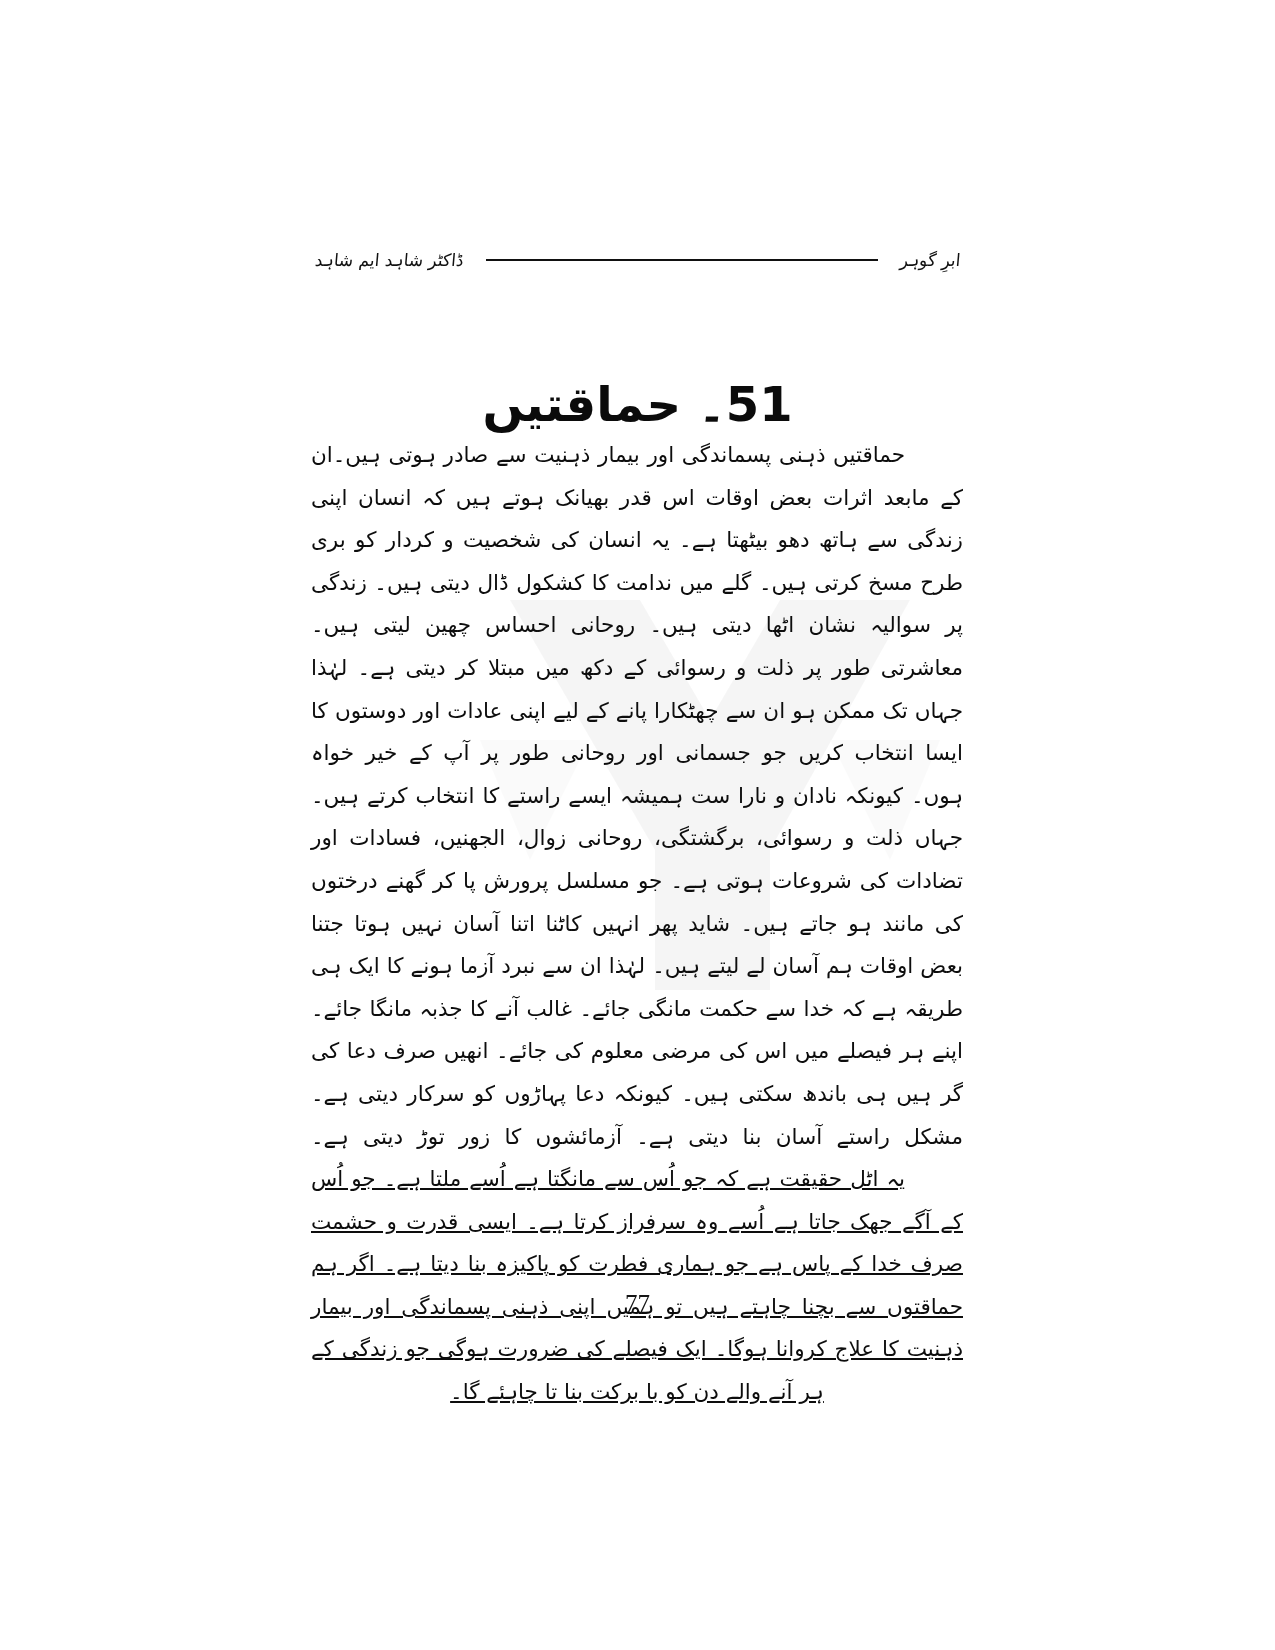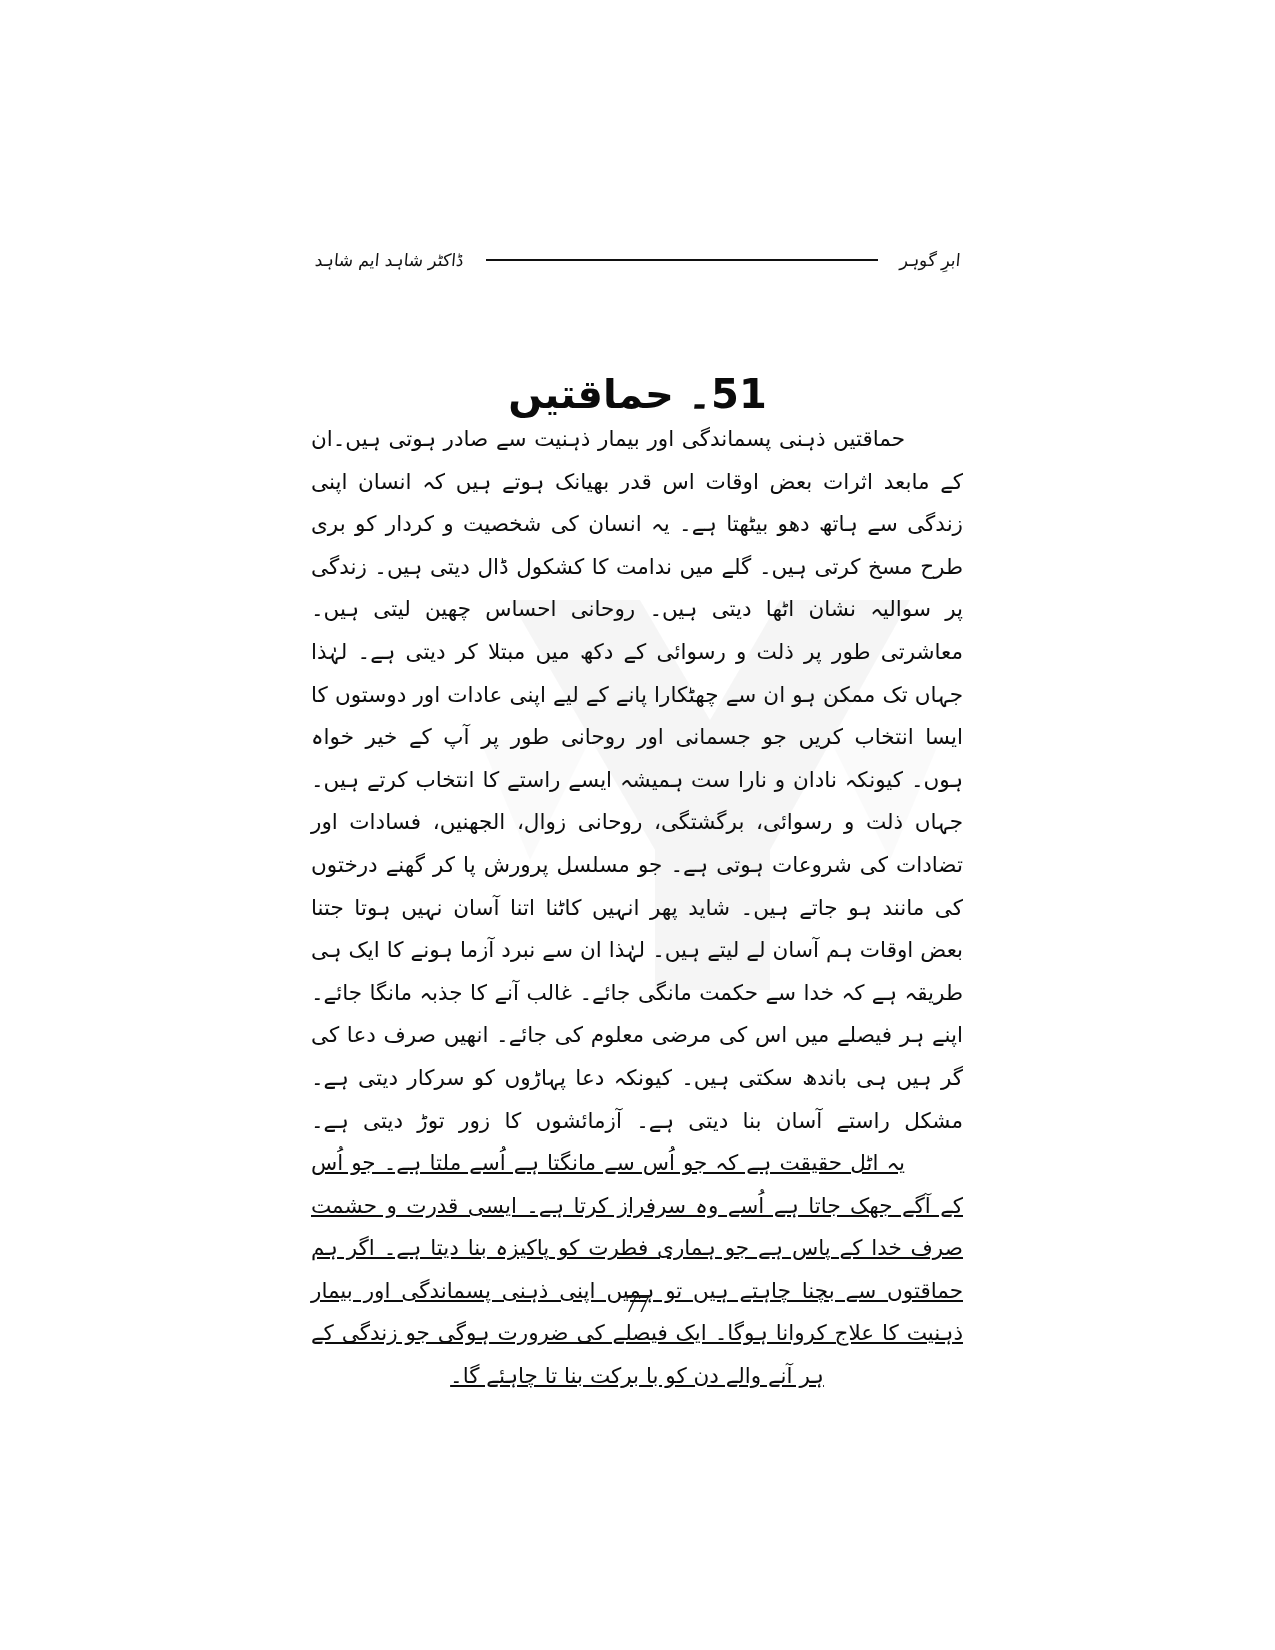--- a/index.html
+++ b/index.html
@@ -88,21 +88,21 @@
     border-top: 2.2px solid #111111;
   }
 
   
   .chapter-title {
     position: absolute;
     right: 315px;
     left: 315px;
     top: 340px;
     text-align: center;
-    font-size: 40px;
+    font-size: 48px;
     line-height: 1.35;
     font-weight: 700;
     color: #0b0b0b;
     direction: rtl;
     letter-spacing: 0.5px;
   }
 
   
   .body-text {
     position: absolute;
@@ -112,21 +112,21 @@
     width: 652px;
     direction: rtl;
     text-align: justify;
     text-align-last: justify;
     color: #0d0d0d;
     font-size: 21.5px;
     line-height: 42.6px;
   }
 
   .body-text p {
-    margin: 0 0 0 0;
+    margin: 16px 0 0 0;
     text-indent: 58px;
     text-align: justify;
     text-align-last: justify;
   }
 
   .body-text p.last-para {
     text-align-last: center;
   }
 
   .body-text p + p {

